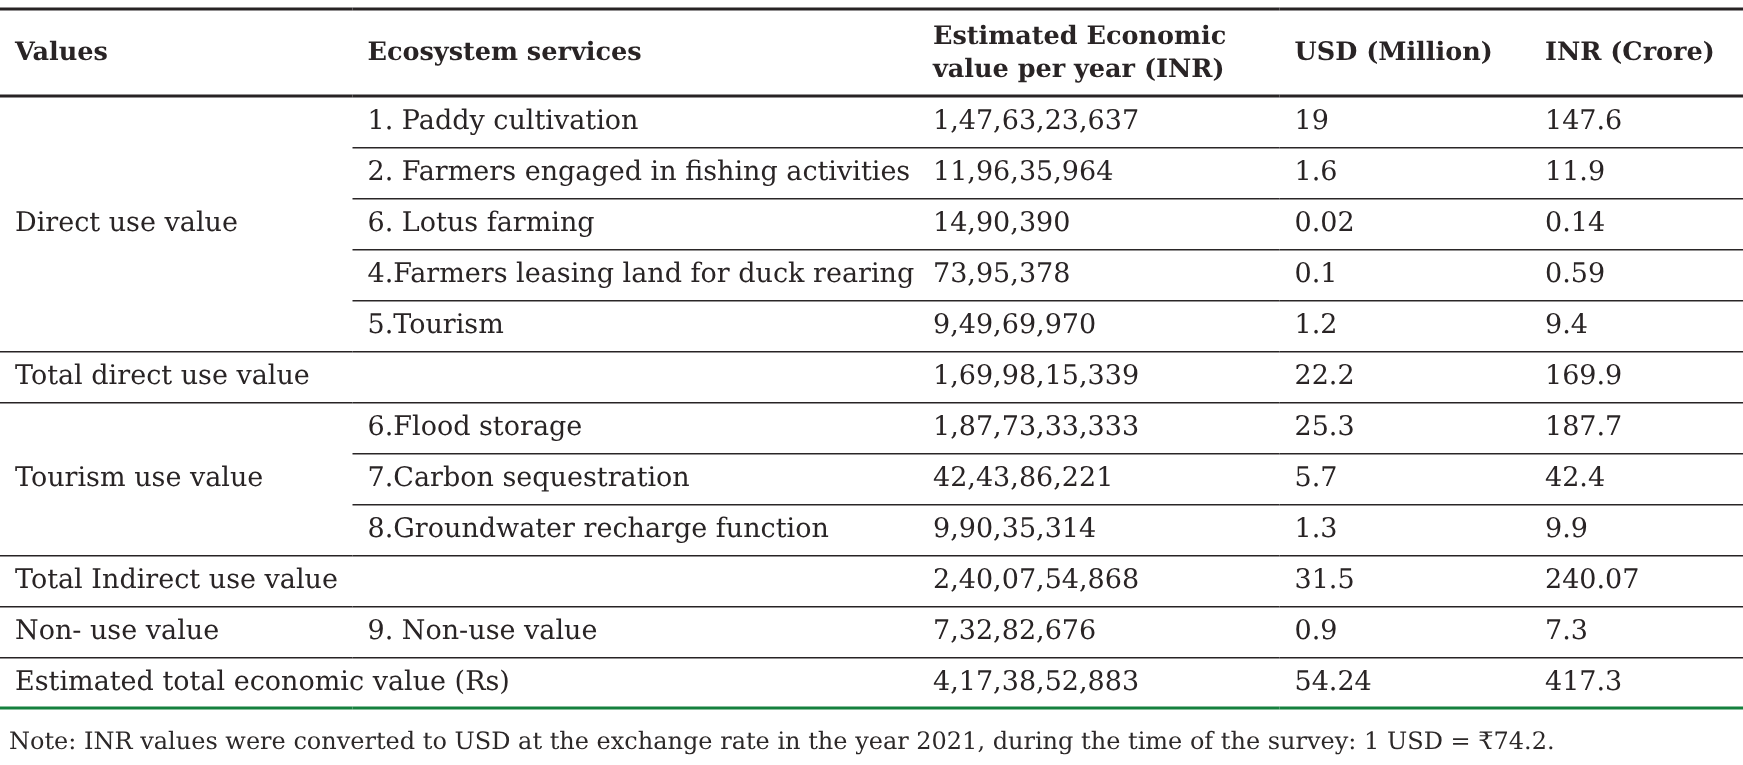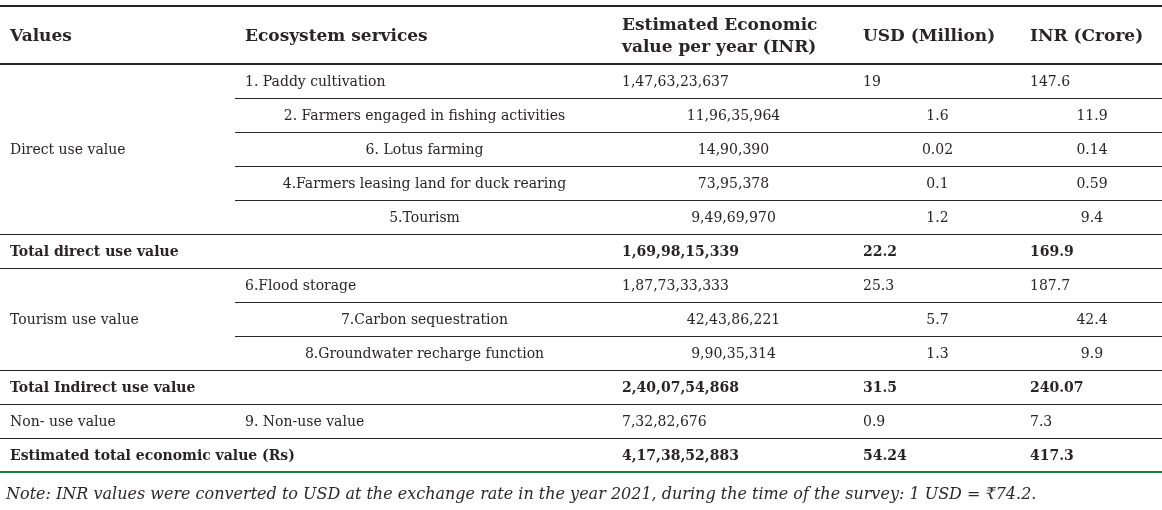--- a/index.html
+++ b/index.html
@@ -20,52 +20,50 @@
   table.econ {
     border-collapse: collapse;
     table-layout: fixed;
     width: 1162px;
     border-top: 2.5px solid #272324;
     border-bottom: 2px solid #15803d;
   }
   th, td {
     text-align: left;
     vertical-align: middle;
-    font-size: 14px;
+    font-size: 18px;
     padding: 5px 8px 5px 10px;
     white-space: nowrap;
     overflow: visible;
   }
   thead th {
     font-weight: 700;
     font-size: 17px;
     line-height: 22px;
     border-bottom: 2px solid #272324;
     white-space: normal;
     padding-top: 6px;
     padding-bottom: 6px;
   }
   thead tr { height: 55px; }
   tbody tr { height: 34px; }
   tbody td { line-height: 22px; }
   tr.sub > td {
     border-top: 1px solid #2a2627;
-    text-align: center;
   }
   tr.total > td {
     border-top: 1.5px solid #272324;
     border-bottom: 1.5px solid #272324;
-    font-weight: 700;
+    font-weight: 400;
   }
   td.groupcell {
     vertical-align: middle;
   }
   .footnote {
     margin: 11px 0 0 6px;
-    font-style: italic;
     font-size: 16px;
     line-height: 20px;
     color: #2c2828;
     white-space: nowrap;
   }
 </style>
 </head>
 <body>
 
 <div class="sheet">

